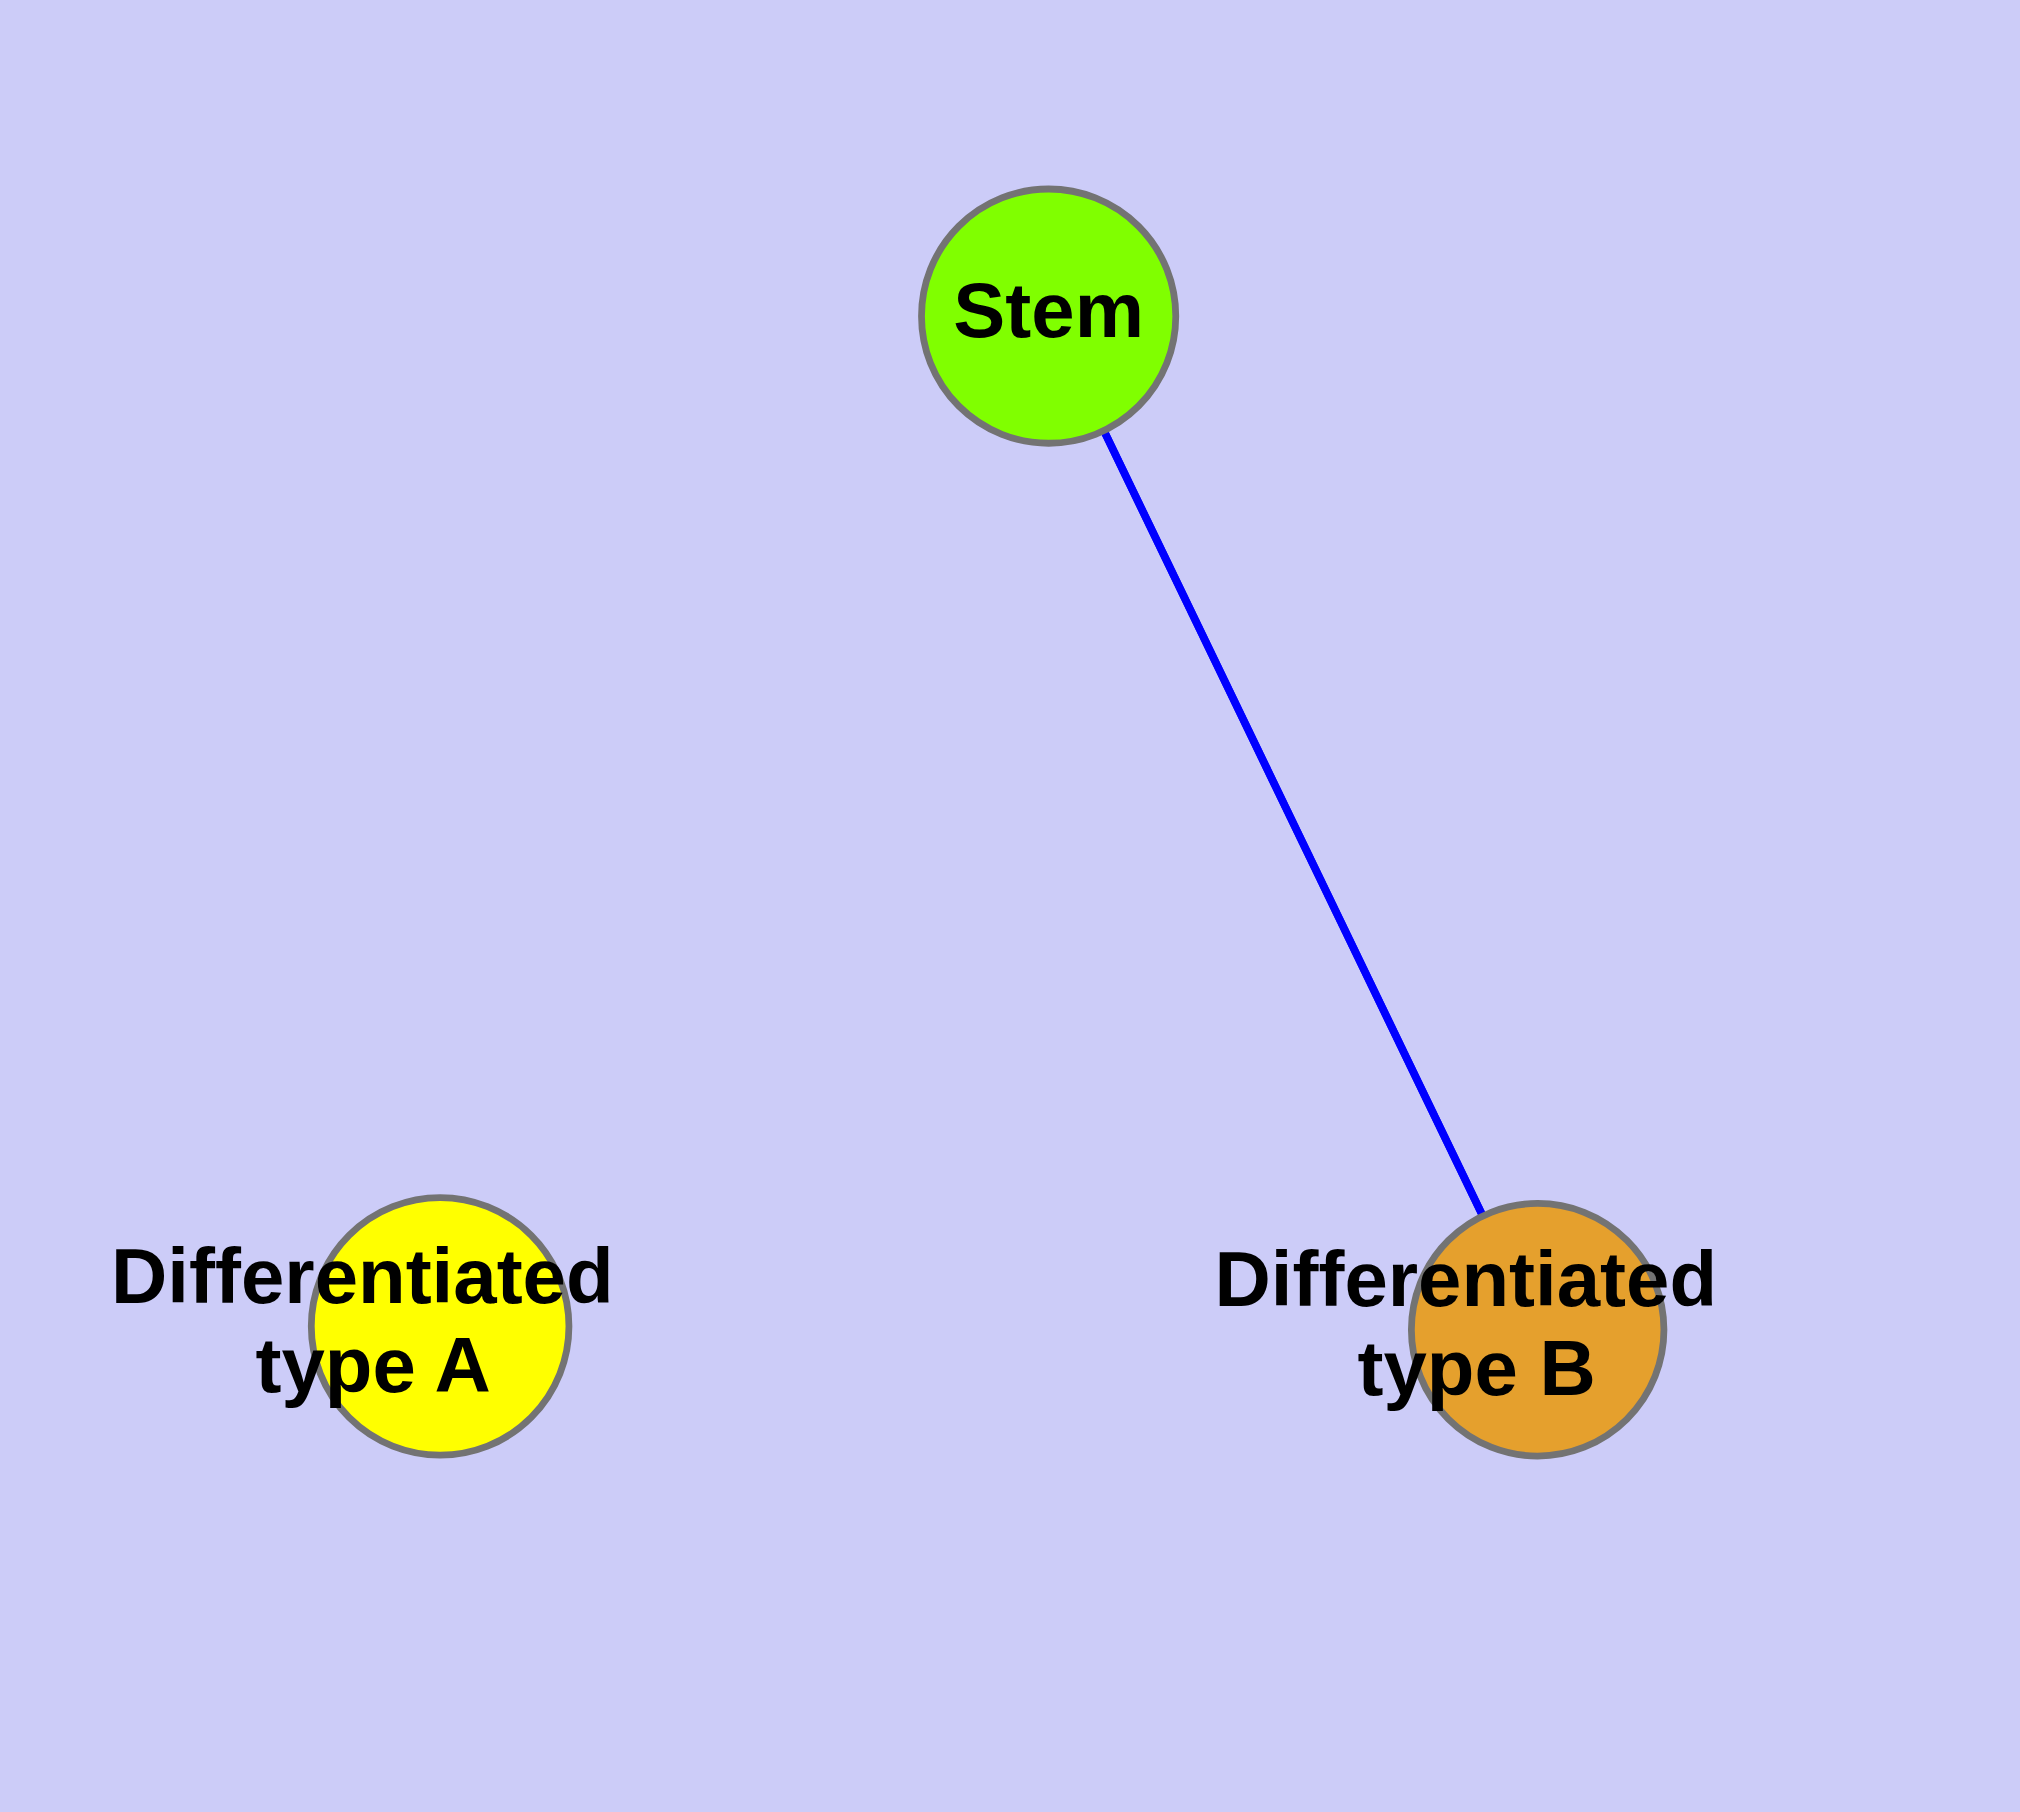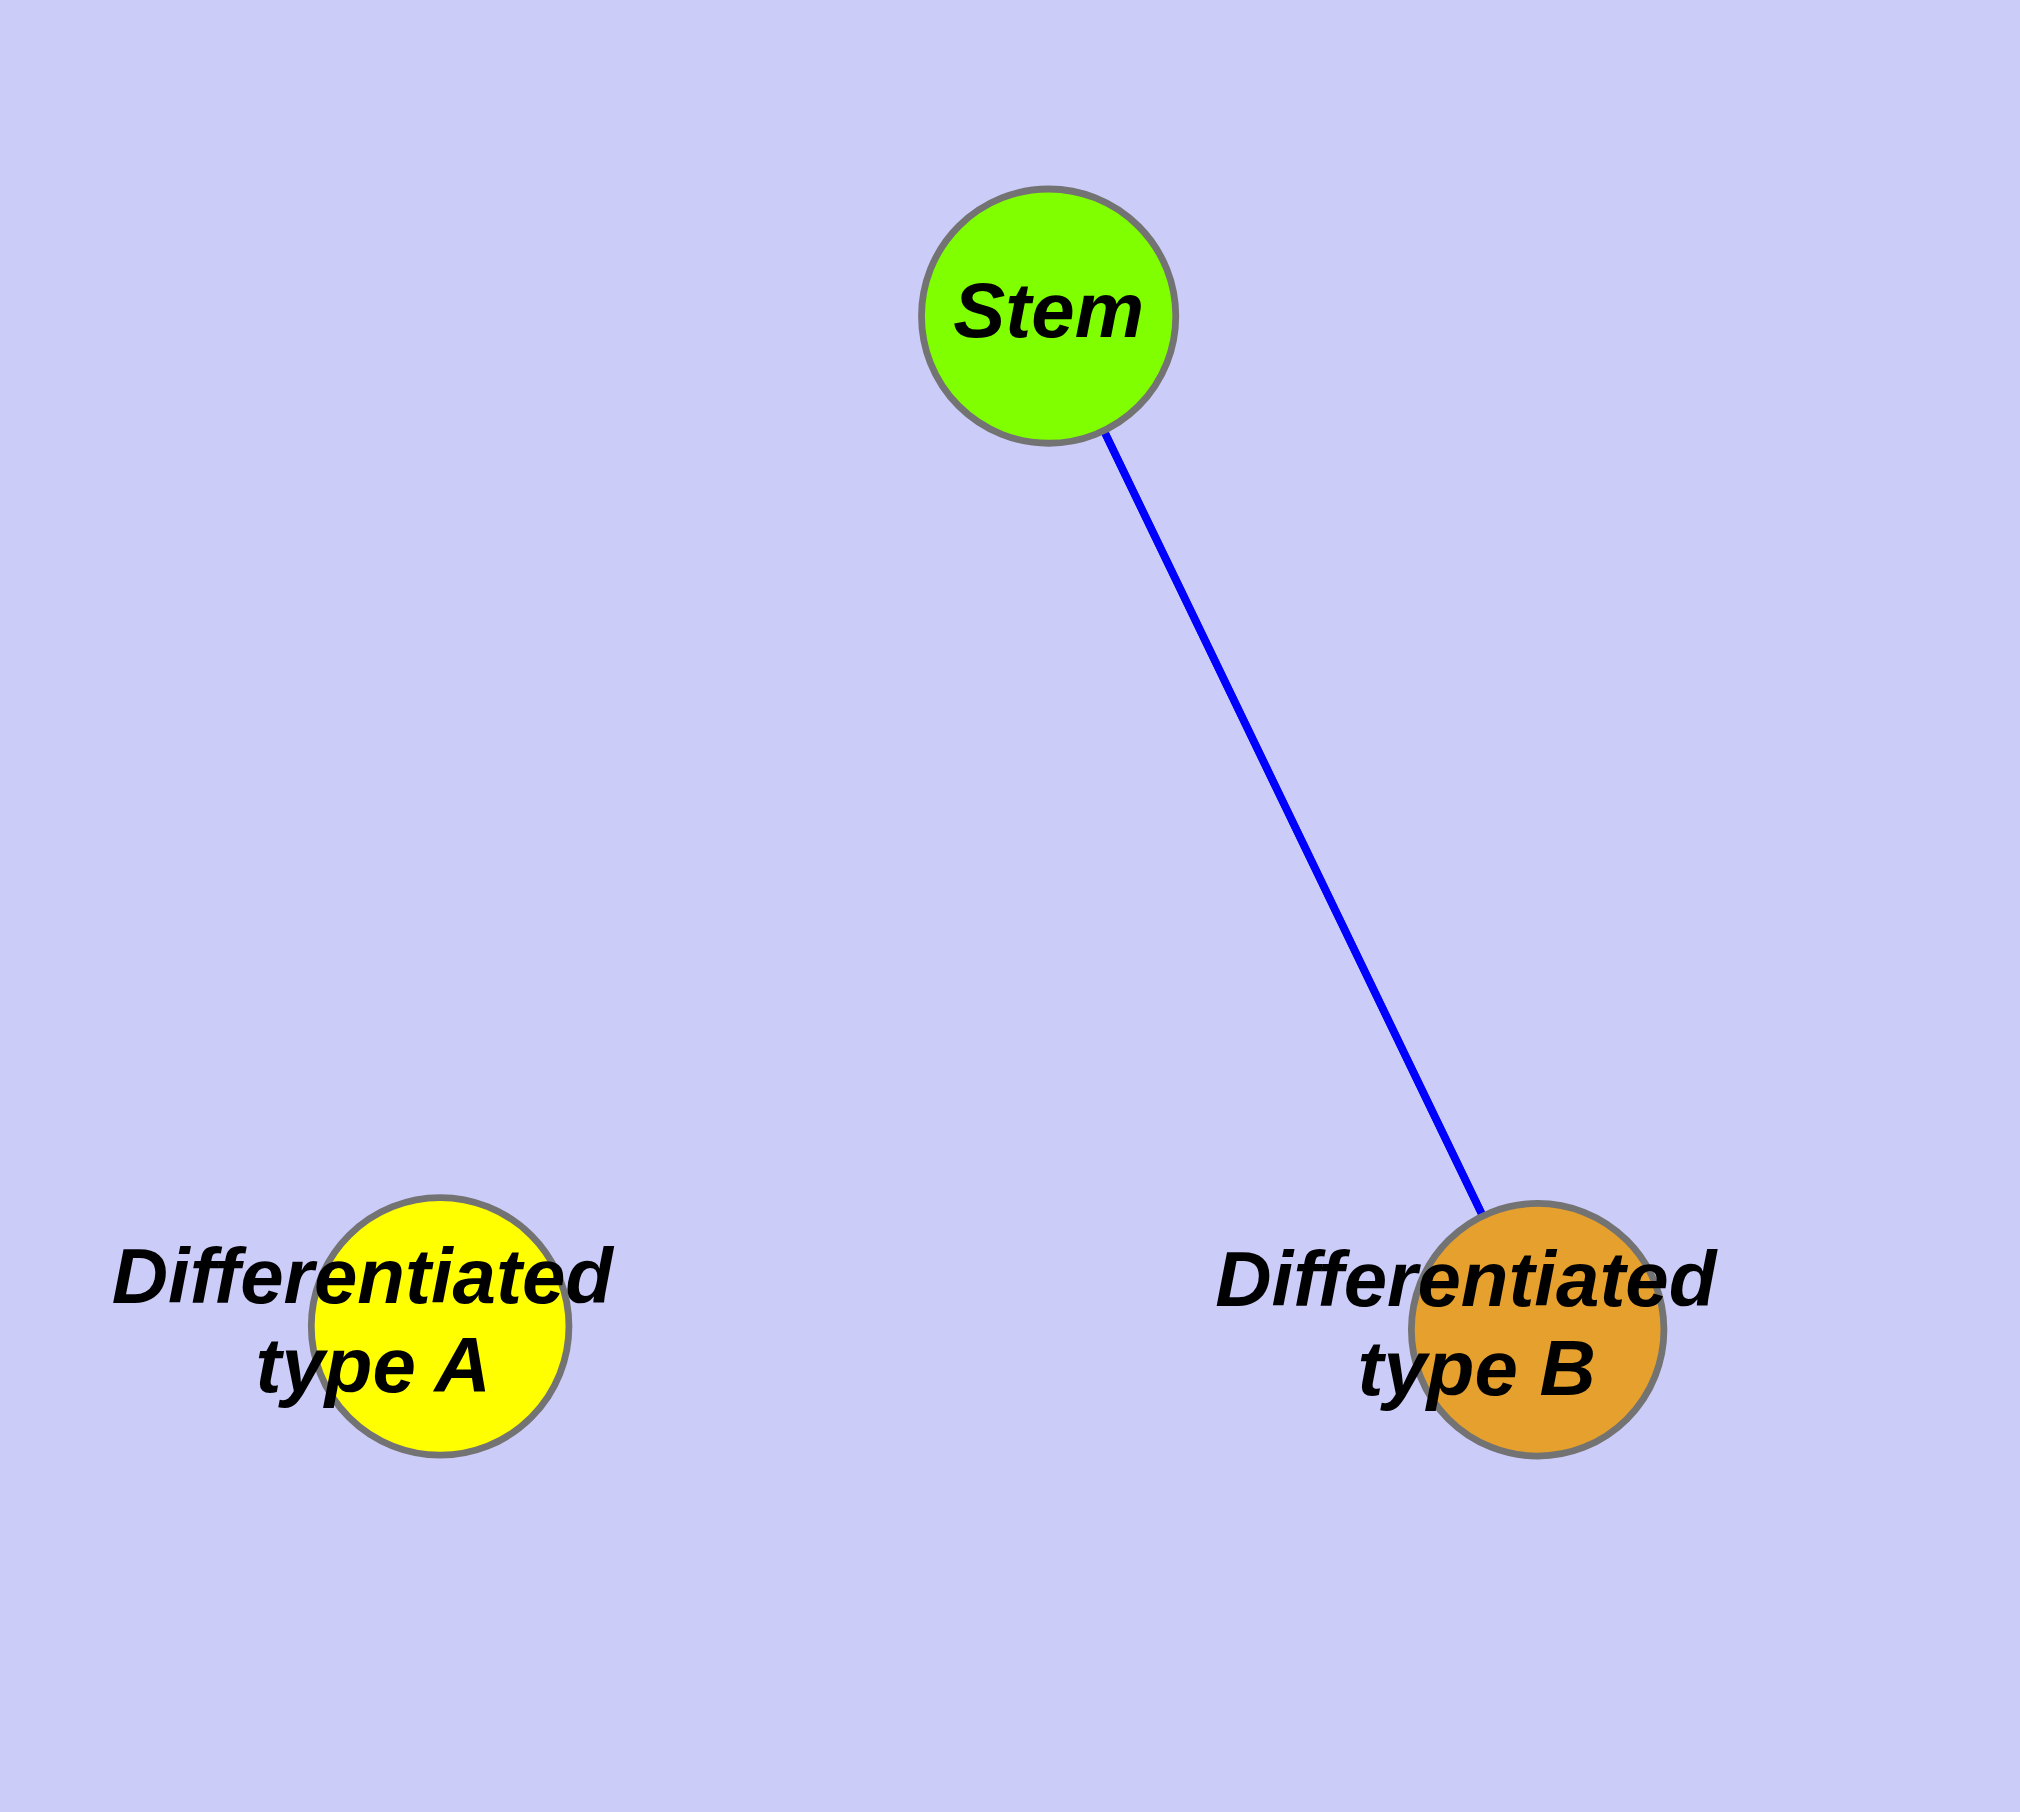--- a/index.html
+++ b/index.html
@@ -10,21 +10,20 @@
   body {
     width: 2021px;
     height: 1812px;
     overflow: hidden;
     font-family: "Liberation Sans", sans-serif;
   }
   #graph-canvas {
     position: relative;
     width: 1600px;
     height: 1812px;
-    font-style: italic;
   }
   #graph-svg {
     position: absolute;
     top: 0;
     left: 0;
     width: 2021px;
     height: 1812px;
     display: block;
   }
   .node-label {

